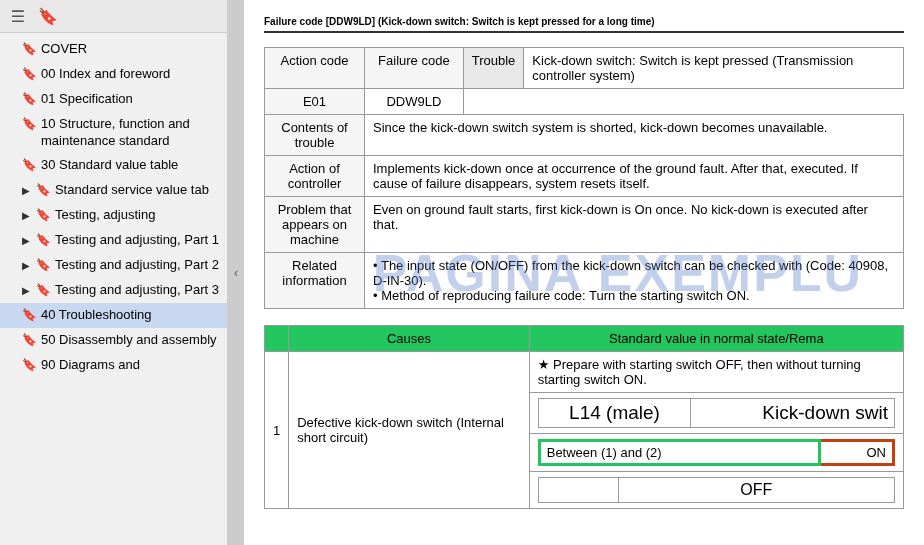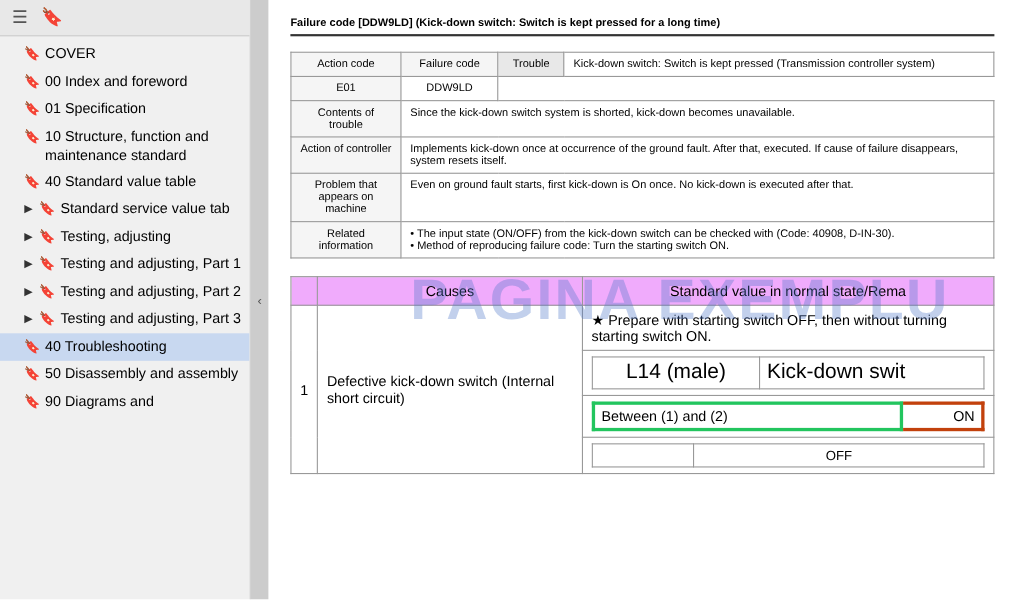--- a/index.html
+++ b/index.html
@@ -91,21 +91,21 @@
       margin-bottom: 14px;
       border-bottom: 2px solid #333;
       padding-bottom: 4px;
     }
 
     
     .info-table {
       width: 100%;
       border-collapse: collapse;
       margin-bottom: 16px;
-      font-size: 10px;
+      font-size: 13px;
     }
     .info-table td, .info-table th {
       border: 1px solid #999;
       padding: 5px 8px;
       vertical-align: top;
     }
     .info-table th {
       background: #f5f5f5;
       font-weight: normal;
       text-align: center;
@@ -128,21 +128,21 @@
       width: 100%;
       border-collapse: collapse;
       font-size: 13px;
     }
     .causes-table td, .causes-table th {
       border: 1px solid #999;
       padding: 5px 8px;
       vertical-align: middle;
     }
     .causes-table th {
-      background: #f0abfc;
+      background: #22c55e;
       text-align: center;
       font-weight: normal;
     }
     .causes-table .num-cell {
       text-align: center;
       width: 24px;
     }
 
     
     .watermark {
@@ -185,21 +185,21 @@
         <span class="item-label">01 Specification</span>
       </div>
       <div class="sidebar-item">
         <span style="min-width: 10px;"></span>
         <span class="bookmark-icon">🔖</span>
         <span class="item-label">10 Structure, function and maintenance standard</span>
       </div>
       <div class="sidebar-item">
         <span style="min-width: 10px;"></span>
         <span class="bookmark-icon">🔖</span>
-        <span class="item-label">40 Standard value table</span>
+        <span class="item-label">30 Standard value table</span>
       </div>
       <div class="sidebar-item indent1">
         <span class="expand-arrow">▶</span>
         <span class="bookmark-icon">🔖</span>
         <span class="item-label">Standard service value tab</span>
       </div>
       <div class="sidebar-item indent1">
         <span class="expand-arrow">▶</span>
         <span class="bookmark-icon">🔖</span>
         <span class="item-label">Testing, adjusting</span>
@@ -298,41 +298,41 @@
         <td class="num-cell" rowspan="4">1</td>
         <td rowspan="4">Defective kick-down switch (Internal short circuit)</td>
         <td>★ Prepare with starting switch OFF, then without turning starting switch ON.</td>
       </tr>
       <tr>
         <td>
           <table style="width:100%; border-collapse:collapse; font-size:19px;">
             <tbody>
                 <tr>
               <td style="border:1px solid #999; padding:3px 6px; text-align:center;">L14 (male)</td>
-              <td style="border:1px solid #999; padding:3px 6px; text-align:left;">Kick-down swit</td>
+              <td style="border:1px solid #999; padding:3px 6px; text-align:right;">Kick-down swit</td>
             </tr>
           </tbody>
             </table>
         </td>
       </tr>
       <tr>
         <td>
           <table style="width:100%; border-collapse:collapse; font-size:13px;">
             <tbody>
                 <tr>
               <td style="border:3px solid #22c55e; padding:3px 6px;margin-left:48px;">Between (1) and (2)</td>
               <td style="border:3px solid #c2410c; padding:3px 6px; text-align:right;">ON</td>
             </tr>
           </tbody>
             </table>
         </td>
       </tr>
       <tr>
         <td>
-          <table style="width:100%; border-collapse:collapse; font-size:12px;">
+          <table style="width:100%; border-collapse:collapse; font-size:16px;">
             <tbody>
                 <tr>
               <td style="border:1px solid #999; padding:3px 6px;"></td>
               <td style="border:1px solid #999; padding:3px 6px; text-align:center;">OFF</td>
             </tr>
           </tbody>
             </table>
         </td>
       </tr>
     </tbody>

